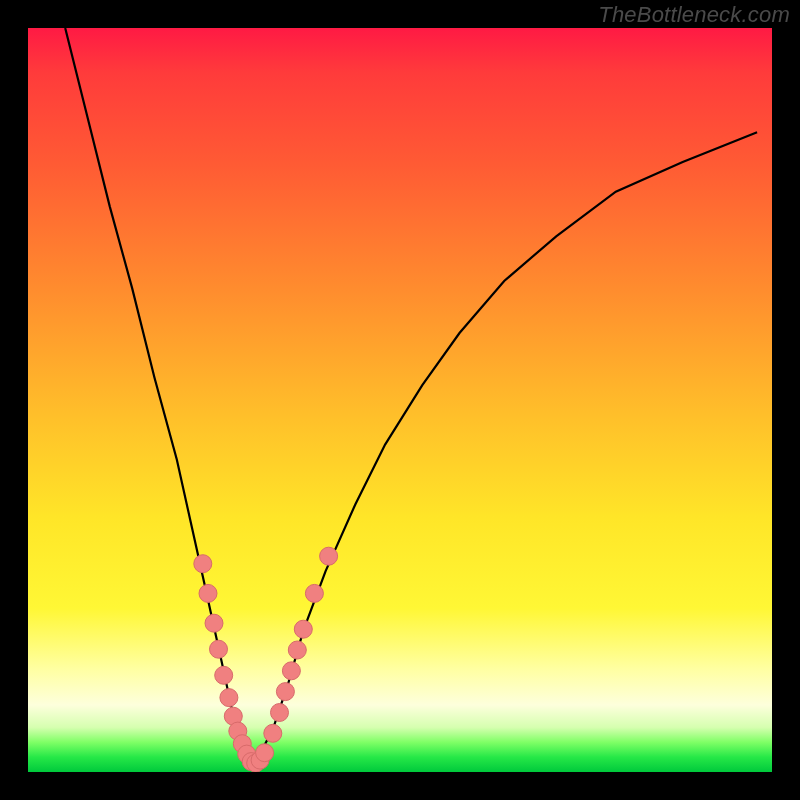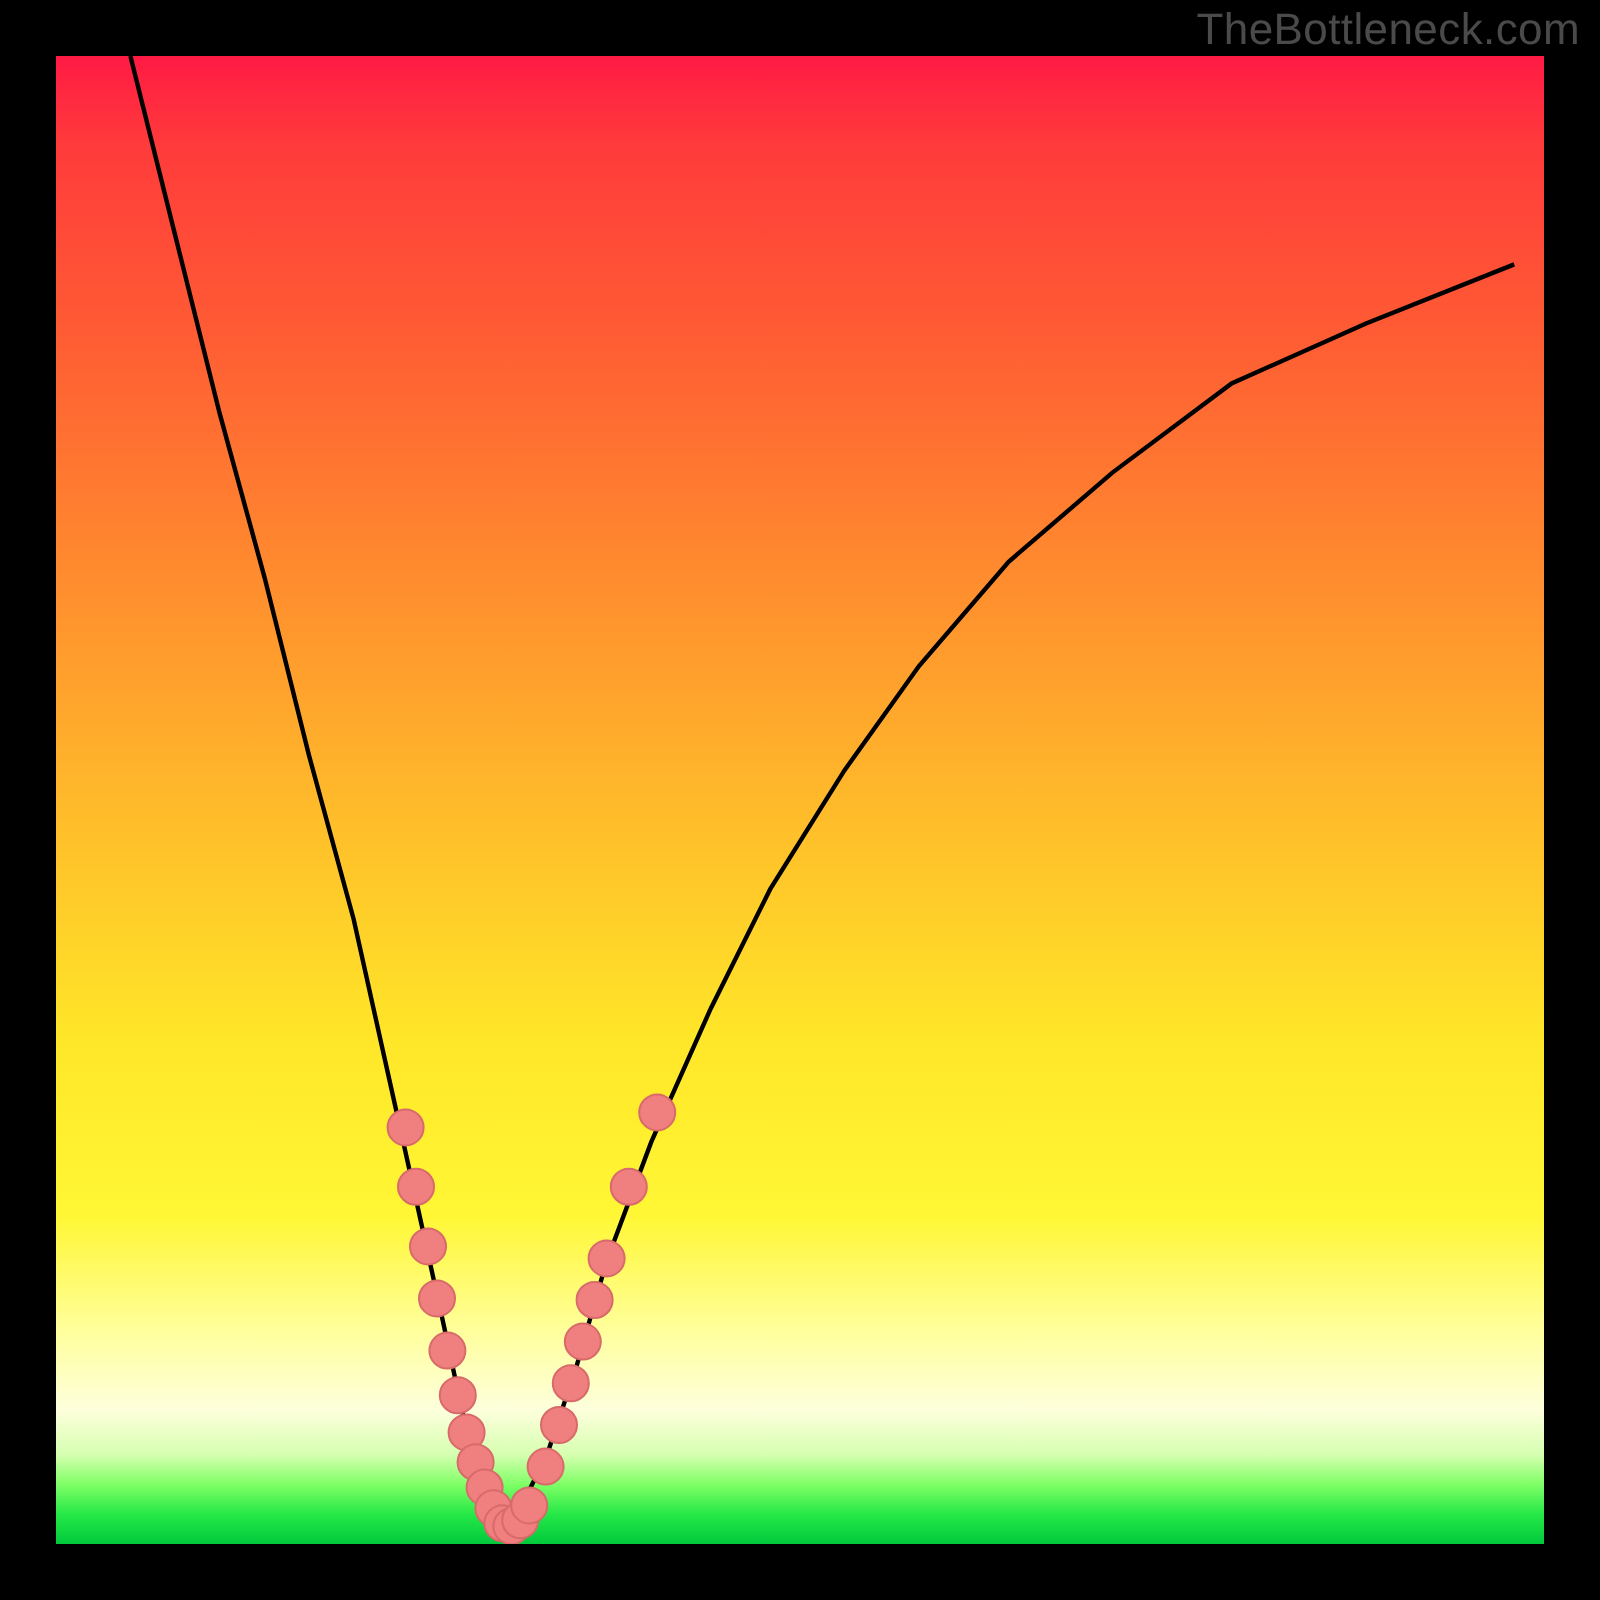--- a/index.html
+++ b/index.html
@@ -11,20 +11,21 @@
     background: #000;
     font-family: Arial, Helvetica, sans-serif;
   }
   .frame {
     position: absolute;
     left: 0;
     top: 0;
     width: 800px;
     height: 800px;
     background: #000;
+    font-style: italic;
   }
   .plot {
     position: absolute;
     left: 28px;
     top: 28px;
     width: 744px;
     height: 744px;
     overflow: hidden;
   }
   .gradient {

